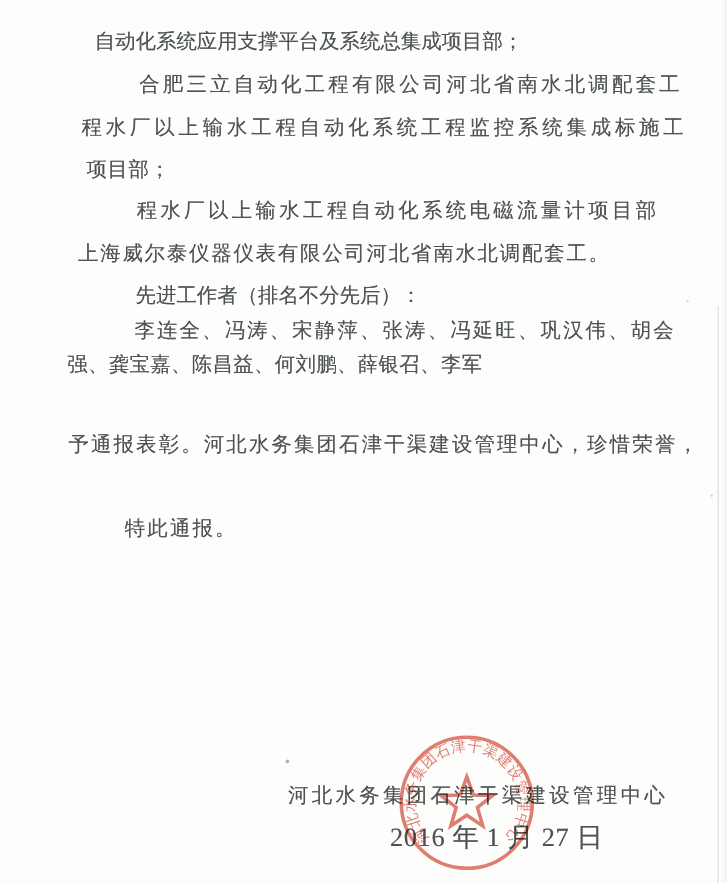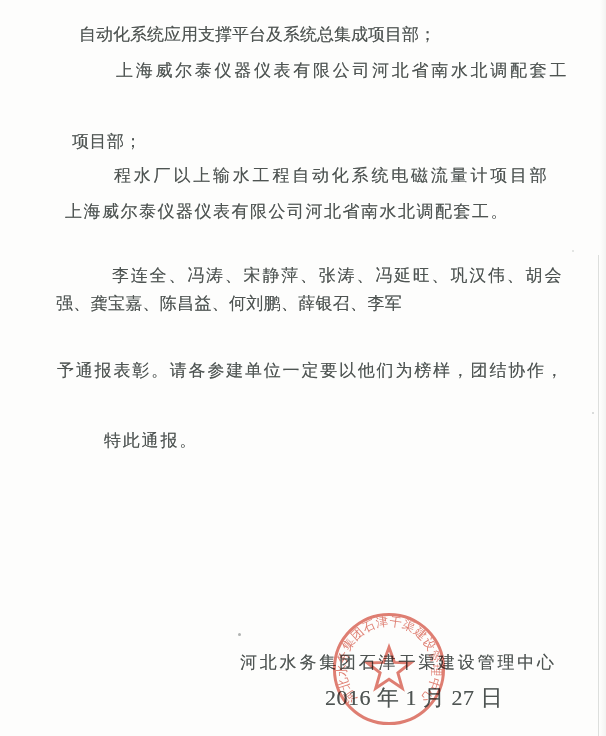--- a/index.html
+++ b/index.html
@@ -47,27 +47,29 @@
   .speck-1{left:238px;top:633px;width:3px;height:3px;background:rgba(100,106,104,0.5);}
   .speck-2{left:592px;top:412px;width:2px;height:2px;background:rgba(120,126,124,0.35);}
   .speck-3{left:572px;top:250px;width:2px;height:2px;background:rgba(140,146,144,0.3);}
 </style>
 </head>
 <body>
 
 <div class="page">
 
   <div class="ln" style="top:25px;left:79px;letter-spacing:0px">自动化系统应用支撑平台及系统总集成项目部；</div>
-  <div class="ln" style="top:61px;left:116px;letter-spacing:2.7px">上海威尔泰仪器仪表有限公司河北省南水北调配套工</div>
+  <div class="ln" style="top:61px;left:116px;letter-spacing:2.7px">合肥三立自动化工程有限公司河北省南水北调配套工</div>
+  <div class="ln" style="top:97px;left:68px;letter-spacing:3.2px">程水厂以上输水工程自动化系统工程监控系统集成标施工</div>
   <div class="ln" style="top:132px;left:72px;letter-spacing:0.5px">项目部；</div>
   <div class="ln" style="top:166px;left:114px;letter-spacing:2.8px">程水厂以上输水工程自动化系统电磁流量计项目部</div>
   <div class="ln" style="top:202px;left:65px;letter-spacing:1.5px">上海威尔泰仪器仪表有限公司河北省南水北调配套工。</div>
+  <div class="ln" style="top:237px;left:113px;letter-spacing:0px">先进工作者（排名不分先后）：</div>
   <div class="ln" style="top:266px;left:112px;letter-spacing:1.8px">李连全、冯涛、宋静萍、张涛、冯延旺、巩汉伟、胡会</div>
   <div class="ln" style="top:294px;left:56px;letter-spacing:0.3px">强、龚宝嘉、陈昌益、何刘鹏、薛银召、李军</div>
-  <div class="ln" style="top:361px;left:57px;letter-spacing:1.8px">予通报表彰。请各参建单位一定要以他们为榜样，团结协作，</div>
+  <div class="ln" style="top:361px;left:57px;letter-spacing:1.8px">予通报表彰。河北水务集团石津干渠建设管理中心，珍惜荣誉，</div>
   <div class="ln" style="top:431px;left:104px;letter-spacing:1.8px">特此通报。</div>
 
   <div class="ln" style="top:653px;left:240px;letter-spacing:2.8px">河北水务集团石津干渠建设管理中心</div>
   <div class="ln date" style="top:688px;left:325px;letter-spacing:0.5px">2016 年 1 月 27 日</div>
 
   <svg class="seal" viewBox="0 0 120 120" aria-hidden="true">
     <circle cx="60" cy="60" r="55.5" fill="none" stroke="#d95f50" stroke-width="3"></circle>
     <path id="sealArc" d="M 28.9 91.1 A 44 44 0 1 1 91.1 91.1" fill="none"></path>
     <polygon points="60,38 65.58,53.31 81.87,53.89 69.03,63.94 73.52,79.61 60,70.5 46.48,79.61 50.97,63.94 38.13,53.89 54.42,53.31" fill="none" stroke="#d95f50" stroke-width="3"></polygon>
     <text fill="#d95f50" text-anchor="middle">

